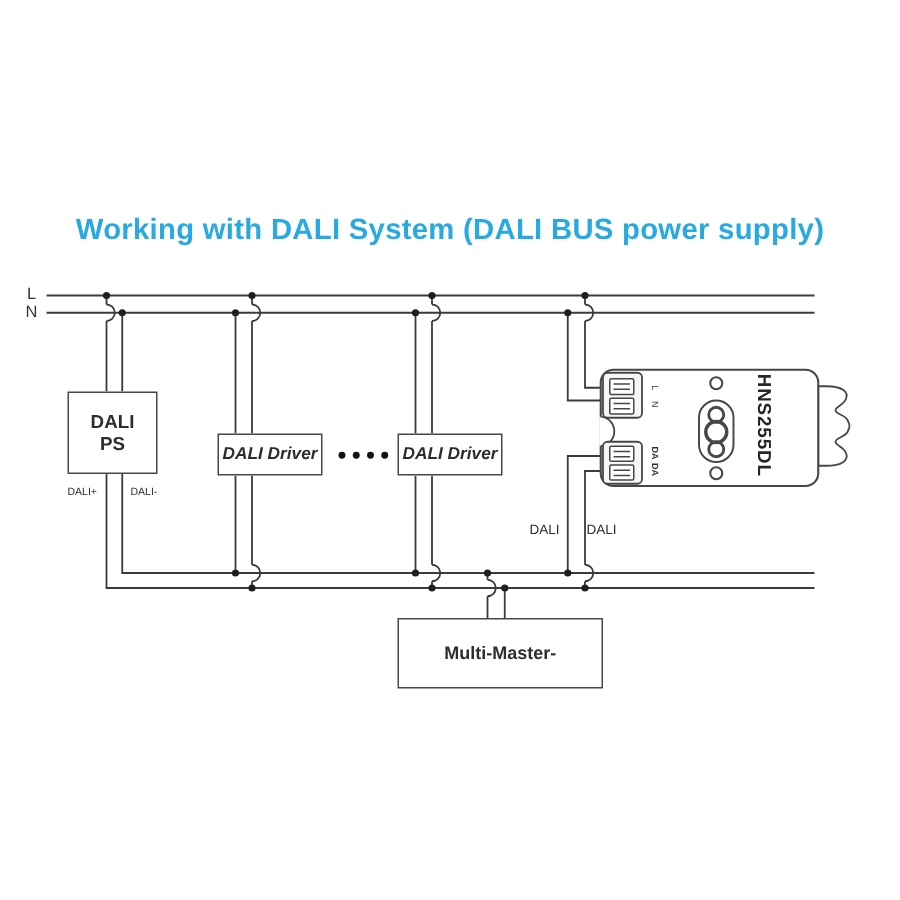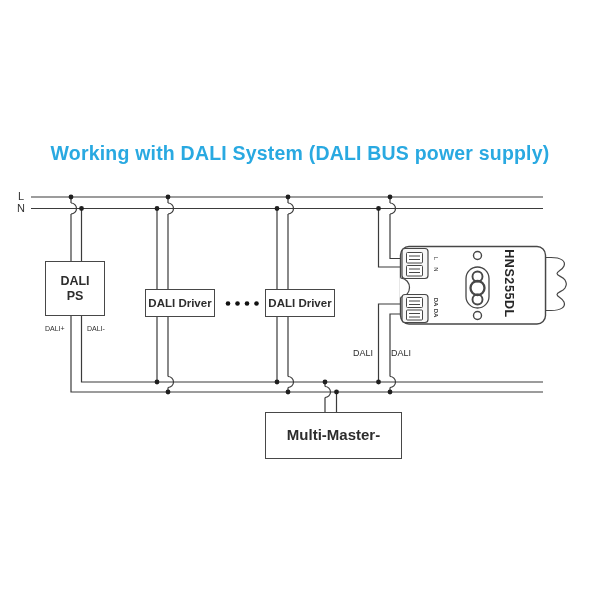--- a/index.html
+++ b/index.html
@@ -9,24 +9,24 @@
          font-size:19.5px;font-weight:700;color:#29a9e1;letter-spacing:0.2px;}
   svg.wiring{position:absolute;left:0;top:0;}
   .lbl{position:absolute;color:#333;white-space:nowrap;}
   .lbl-L{left:14px;top:191px;width:14px;text-align:center;font-size:11px;line-height:11px;}
   .lbl-N{left:14px;top:202.5px;width:14px;text-align:center;font-size:11px;line-height:11px;}
   .box{position:absolute;border:1.3px solid #474747;background:#fff;color:#2d2d2d;
        display:flex;align-items:center;justify-content:center;text-align:center;
        box-sizing:border-box;font-weight:700;}
   .ps-box{left:45px;top:261px;width:60px;height:55px;flex-direction:column;
           font-size:12.5px;line-height:15px;}
-  .driver-box{width:70px;height:28px;font-size:11.5px;top:289px;}
+  .driver-box{width:70px;height:28px;font-size:11.5px;top:289px;font-style:italic;}
   .driver-1{left:145px;} .driver-2{left:265px;}
   .ctrl-box{left:265px;top:411.5px;width:137px;height:47px;flex-direction:row;
-            font-size:15px;line-height:16.5px;}
+            font-size:12px;line-height:16.5px;}
   .tiny{font-size:7px;top:324.5px;color:#2d2d2d;}
   .dali-plus{left:45px;} .dali-minus{left:87px;}
   .bus-lbl{font-size:9px;top:348px;color:#2d2d2d;}
   .bus-lbl-left{left:353px;} .bus-lbl-right{left:391px;}
   .term-lbl{font-size:6px;fill:#333;}
   .term-lbl-da{font-size:6px;font-weight:700;}
   .model-txt{font-size:12.5px;font-weight:700;fill:#262626;letter-spacing:0.6px;}
 </style>
 </head>
 <body>

